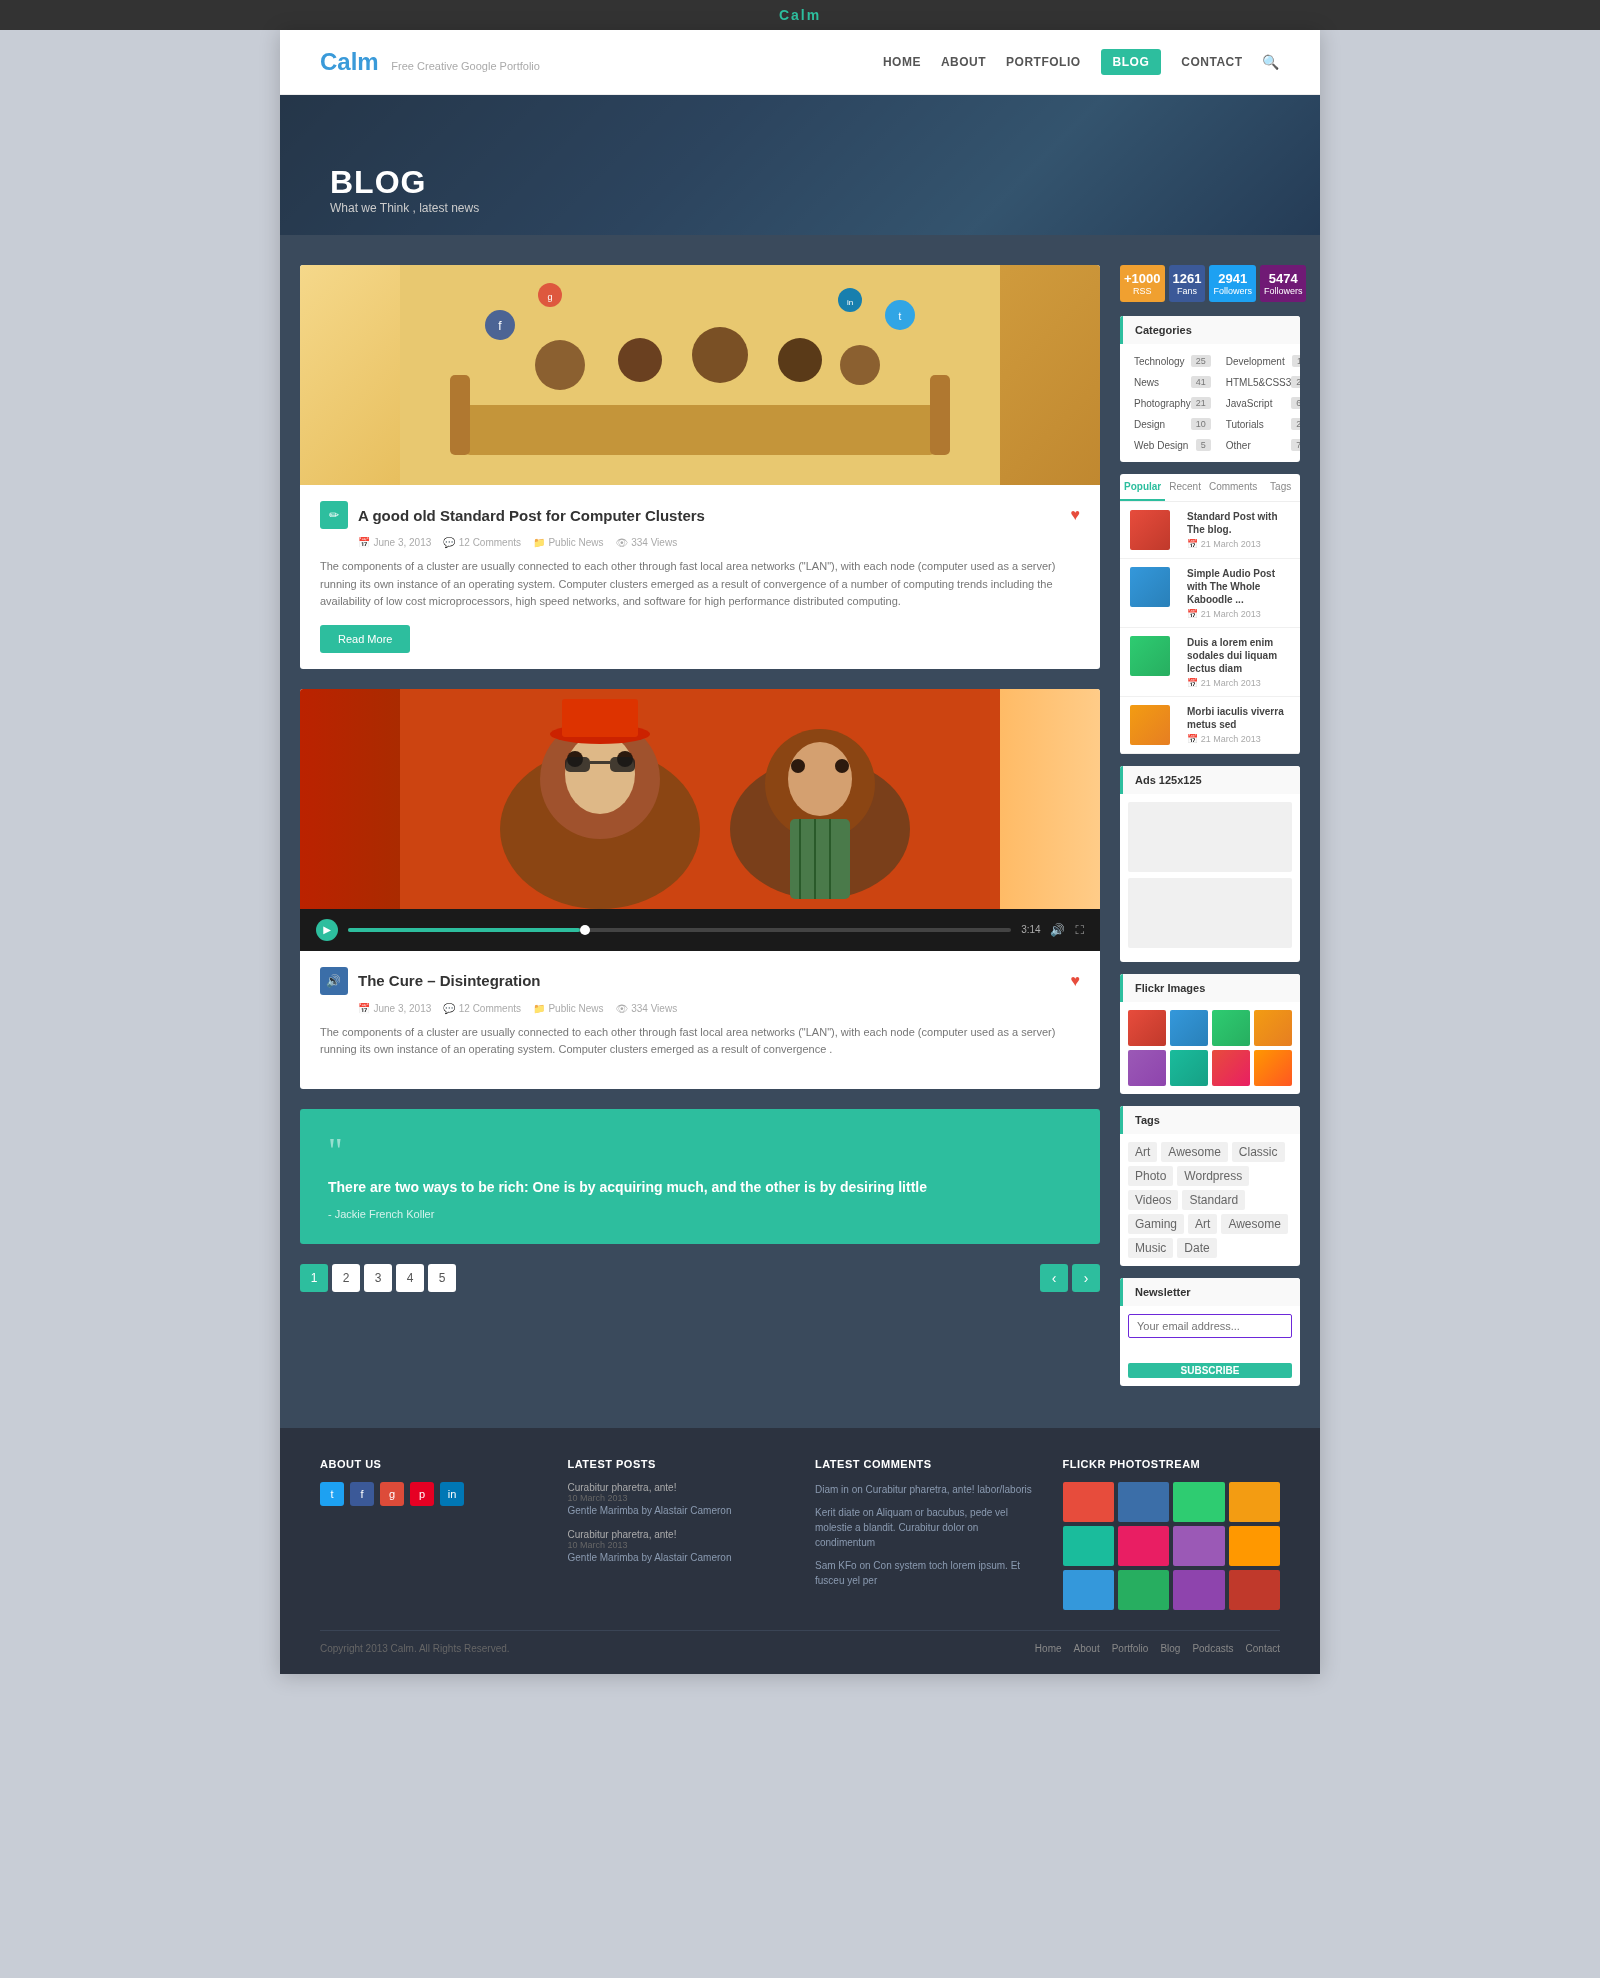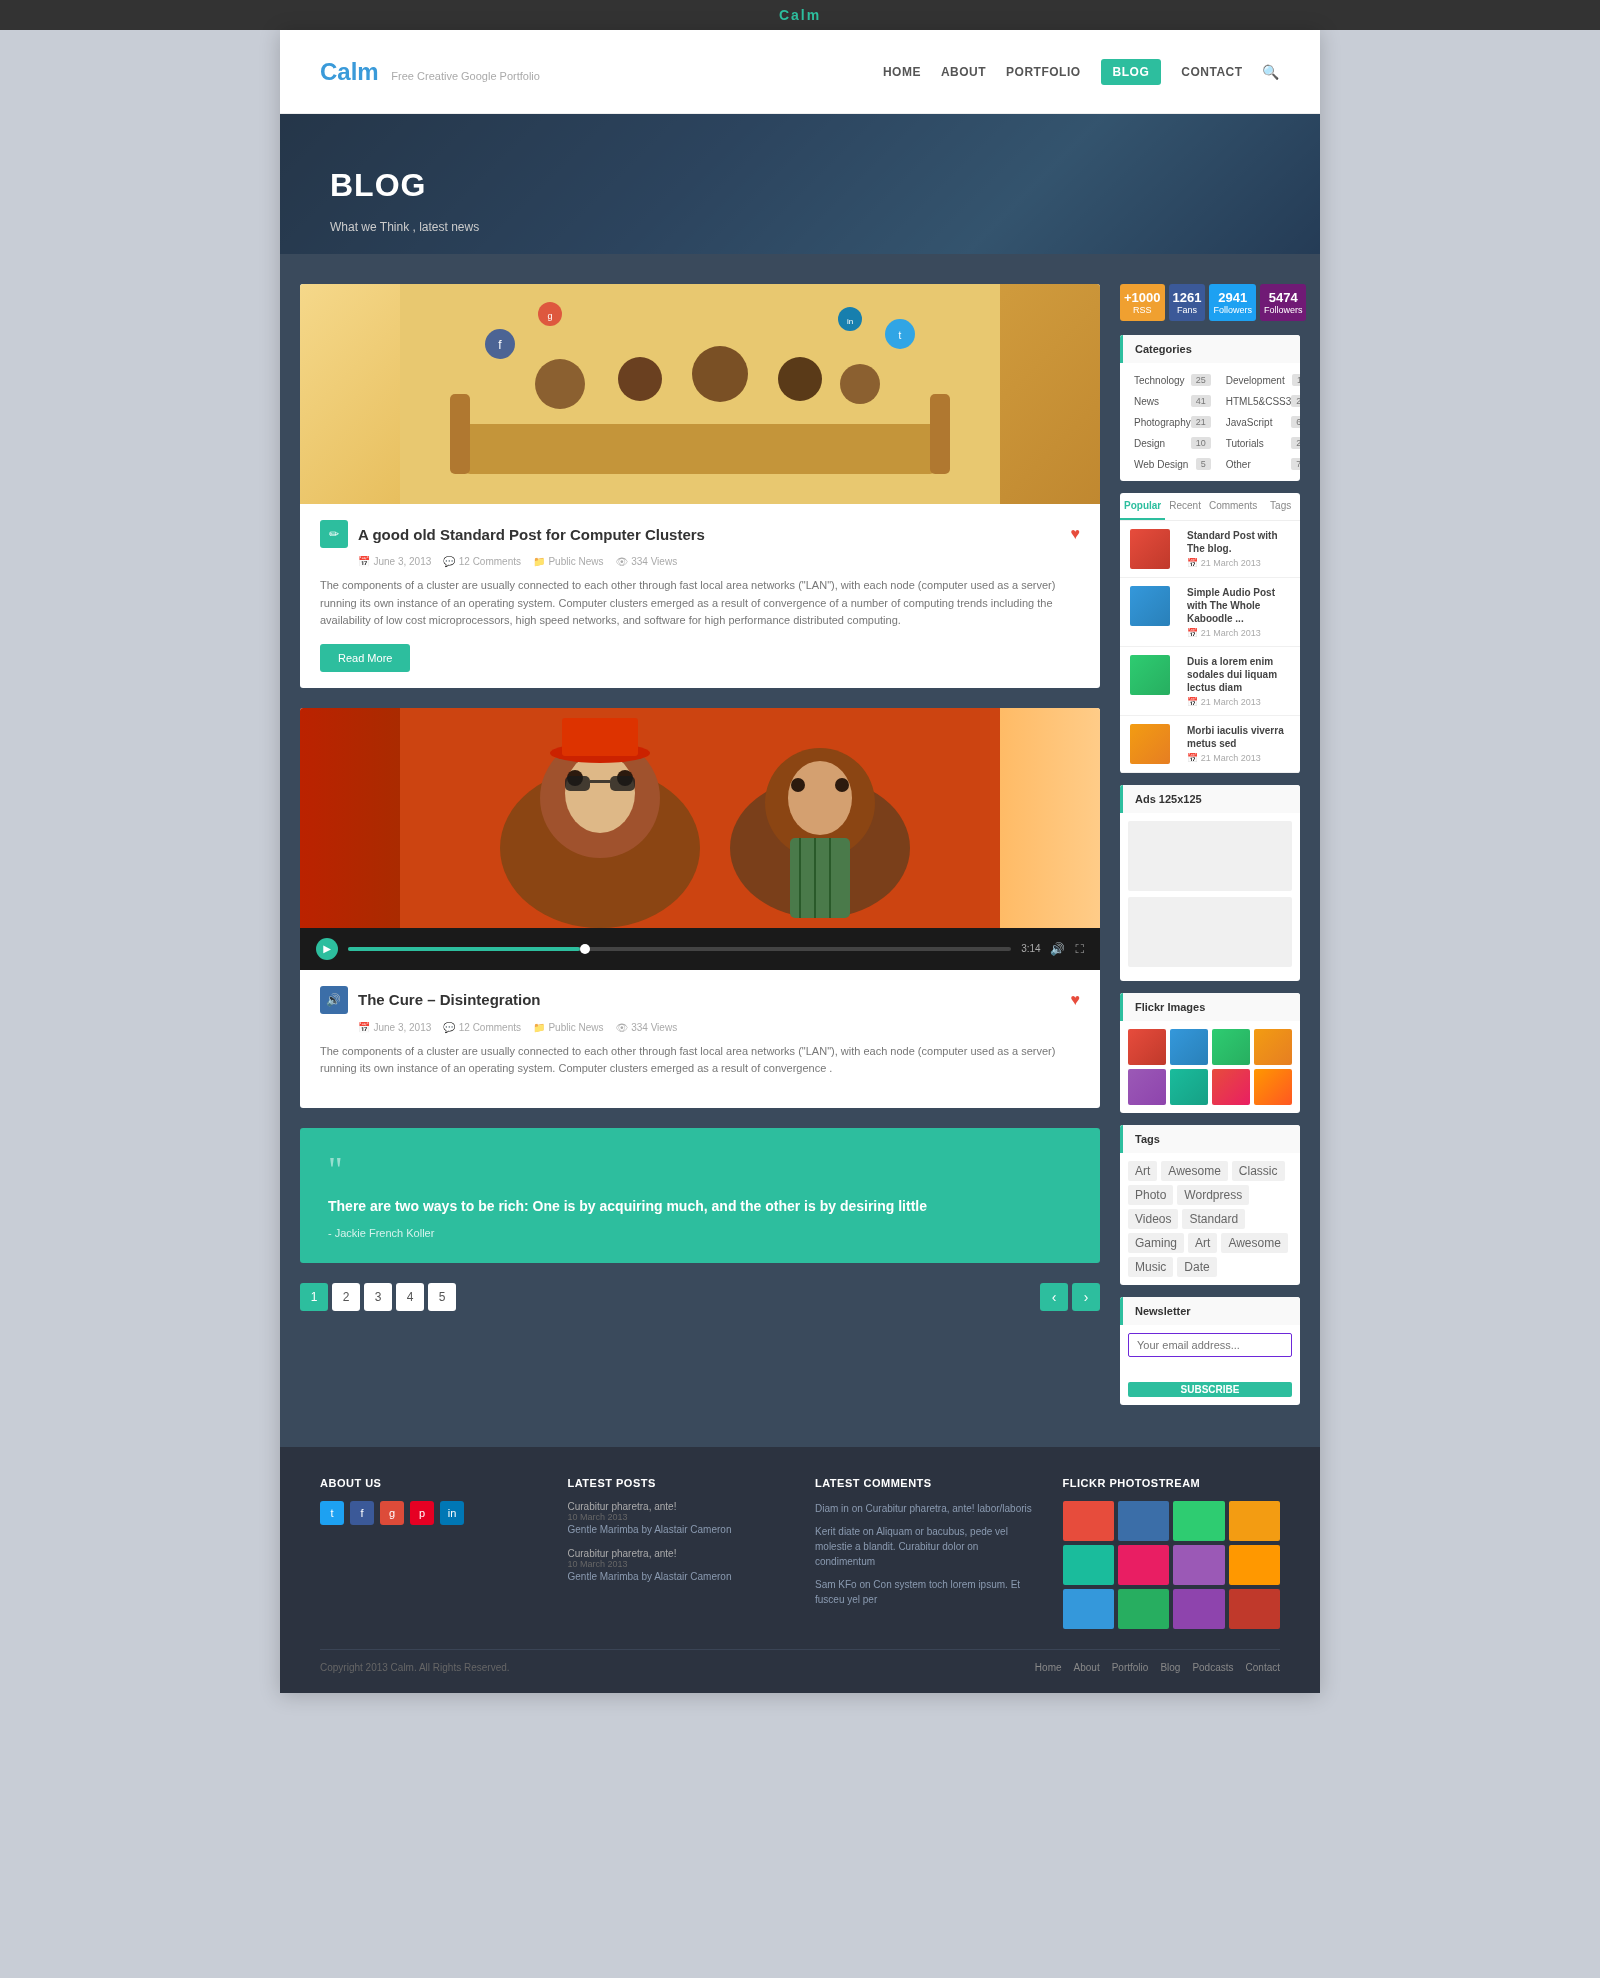--- a/index.html
+++ b/index.html
@@ -2,35 +2,35 @@
 <html><head>
   <meta charset="utf-8">
   <style>
     * { margin: 0; padding: 0; box-sizing: border-box; }
     body { font-family: 'Arial', sans-serif; background: #c8cdd6; width: 1600px; min-height: 1978px; }
 
     
     .site-wrapper { background: #fff; max-width: 1040px; margin: 0 auto; box-shadow: 0 2px 20px rgba(0,0,0,0.2); }
 
     
-    .site-header { background: #fff; border-bottom: 1px solid #eee; padding: 0 40px; display: flex; align-items: center; justify-content: space-between; height: 84px; }
+    .site-header { background: #fff; border-bottom: 1px solid #eee; padding: 0 40px; display: flex; align-items: center; justify-content: space-between; height: 65px; }
     .site-logo { font-size: 24px; font-weight: bold; }
     .site-logo .logo-calm { color: #3a9ad9; }
     .site-logo .logo-sub { font-size: 11px; color: #aaa; font-weight: normal; margin-left: 6px; }
     .main-nav { display: flex; align-items: center; gap: 20px; }
     .main-nav a { text-decoration: none; color: #555; font-size: 12px; font-weight: 600; text-transform: uppercase; letter-spacing: 0.5px; }
     .main-nav a.active { background: #2dbe9e; color: white; padding: 6px 12px; border-radius: 3px; }
     .main-nav .search-icon { color: #888; font-size: 14px; cursor: pointer; }
 
     
     .hero { position: relative; height: 140px; background: linear-gradient(135deg, #2c3e50 0%, #3a5a7a 40%, #4a7a9a 70%, #2c4a6a 100%); overflow: hidden; display: flex; align-items: flex-end; padding: 0 50px 20px; }
     .hero-overlay { position: absolute; inset: 0; background: rgba(30,45,65,0.5); }
     .hero-content { position: relative; z-index: 2; }
     .hero-title { font-size: 32px; font-weight: bold; color: white; letter-spacing: 1px; }
-    .hero-sub { font-size: 12px; color: #ccc; margin-top: 16px; }
+    .hero-sub { font-size: 12px; color: #ccc; margin-top: 0; }
 
     
     .main-content { background: #3a4a5c; padding: 30px 20px; display: flex; gap: 20px; }
     .content-col { flex: 1; }
     .sidebar-col { width: 180px; flex-shrink: 0; }
 
     
     .post-card { background: white; border-radius: 3px; margin-bottom: 20px; overflow: hidden; }
     .post-body { padding: 16px 20px; }
     .post-meta-row { display: flex; align-items: center; gap: 10px; margin-bottom: 8px; }

